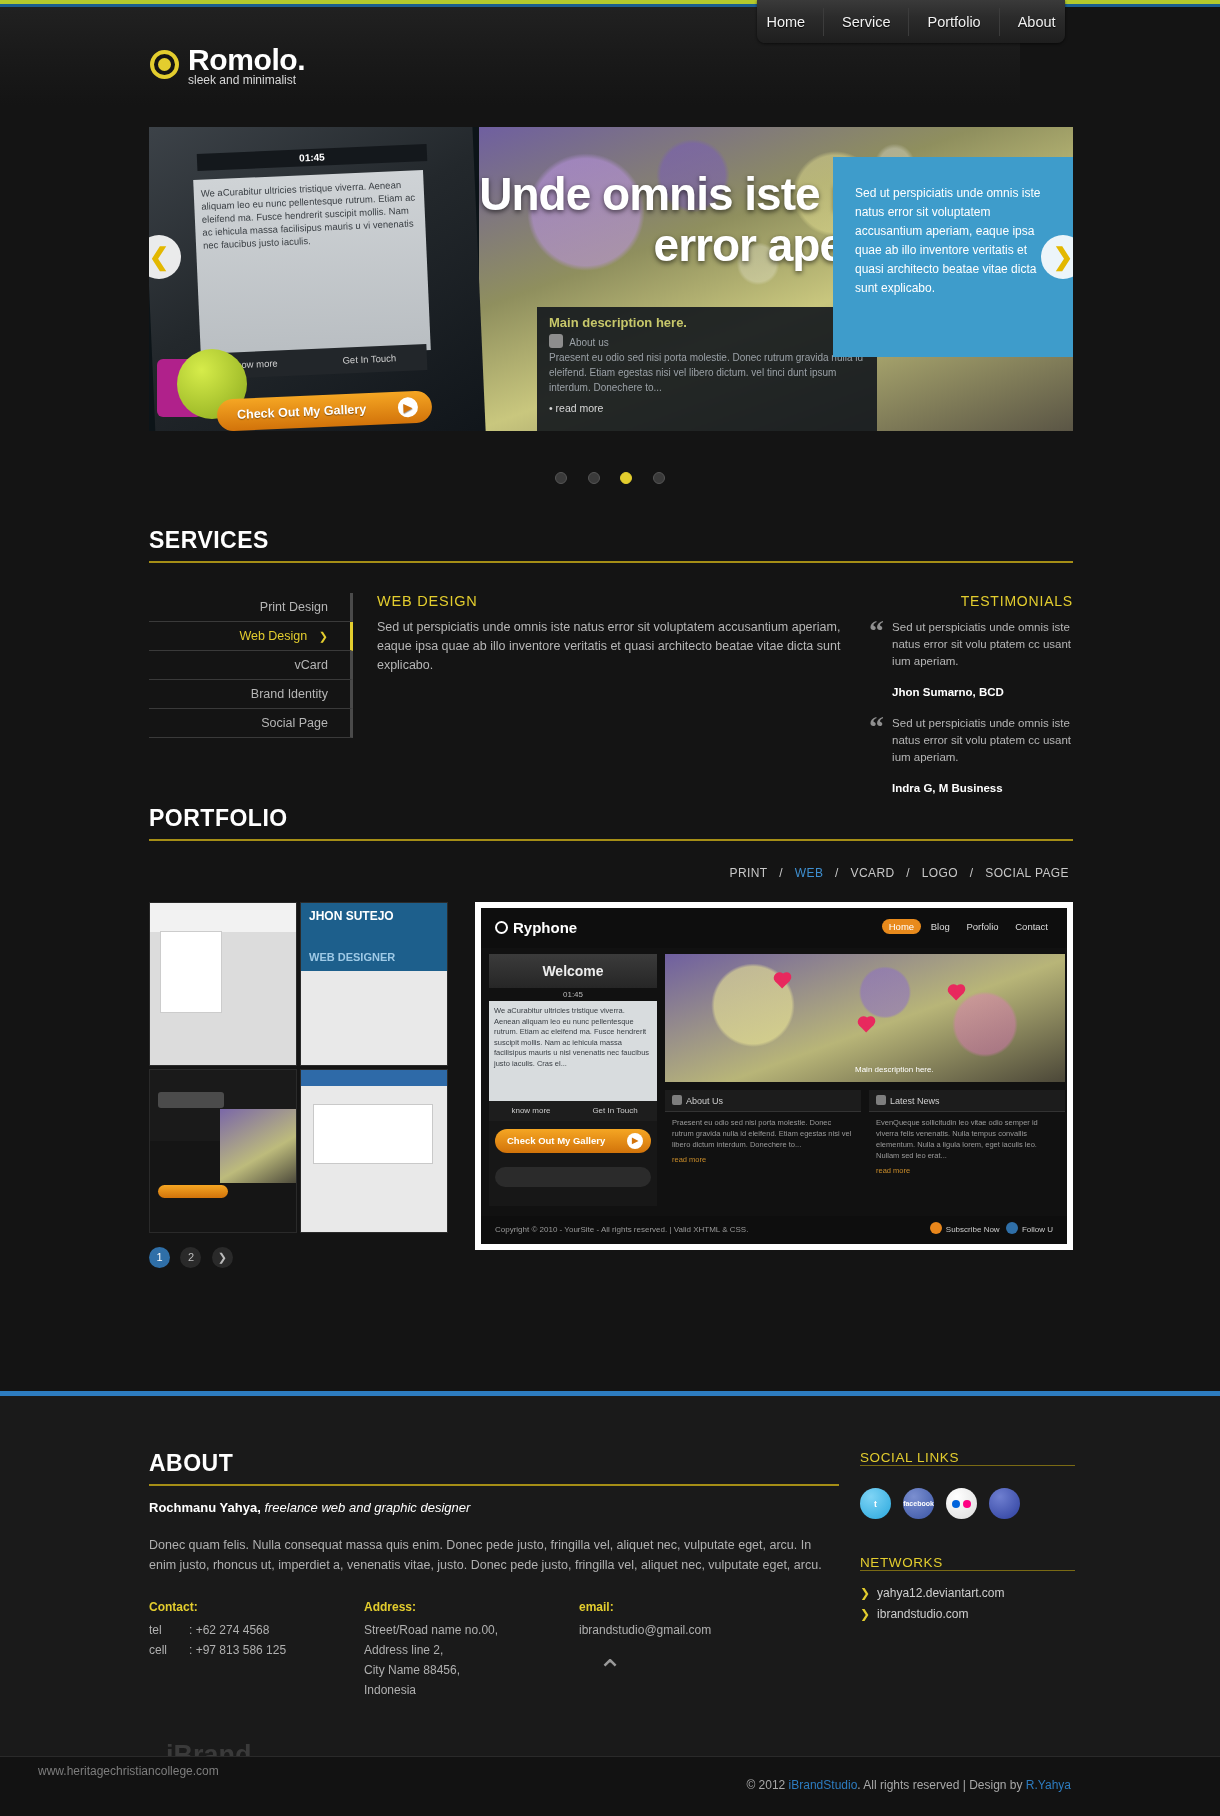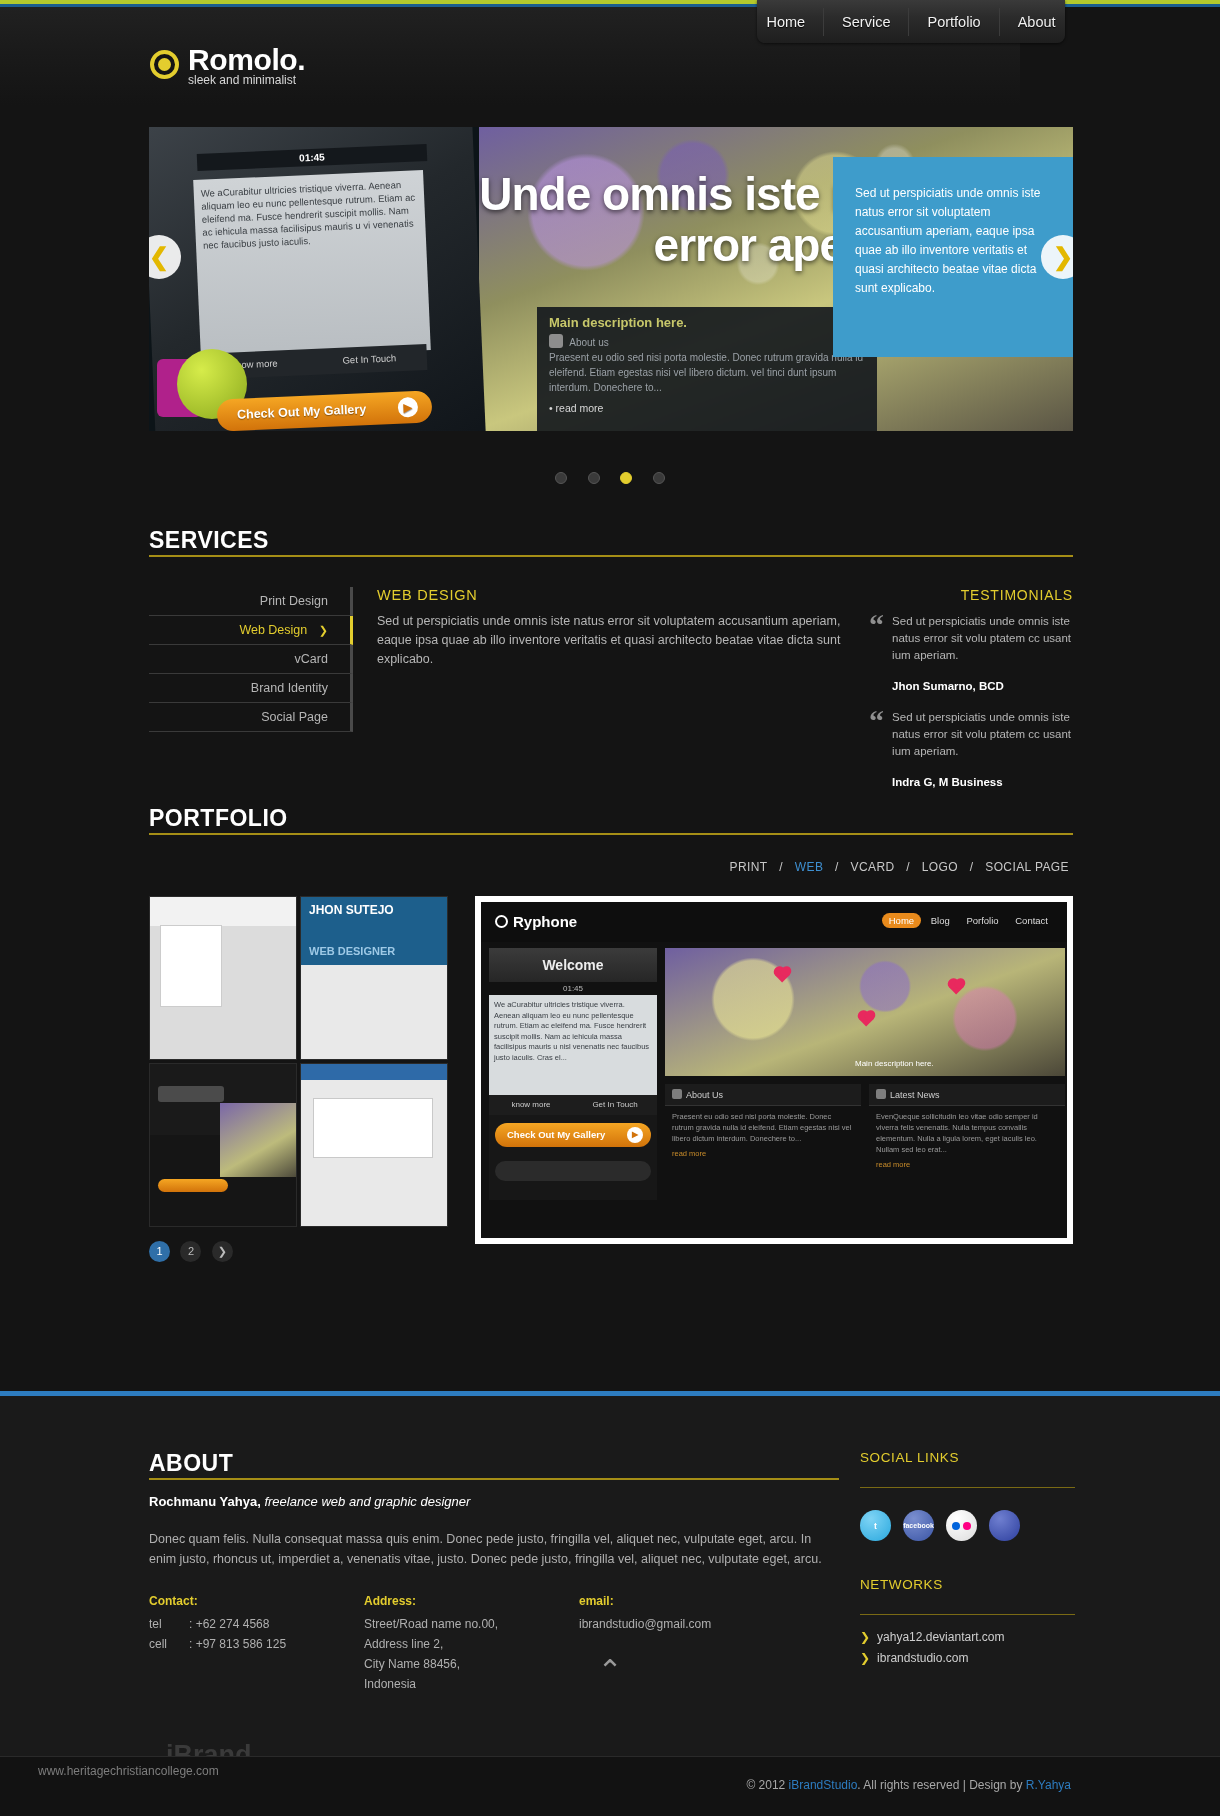--- a/index.html
+++ b/index.html
@@ -91,21 +91,21 @@
            text-align:center; line-height:44px; }
   .arrow-l { left:-12px; } .arrow-r { right:-12px; }
 
   .dots { position:absolute; top:470px; left:0; width:1220px; text-align:center; }
   .dots span { display:inline-block; width:12px; height:12px; border-radius:50%;
                background:#3a3a3a; margin:0 8px; border:1px solid #555;}
   .dots span.on { background:#e3cd2e; border-color:#e3cd2e;}
 
   
   .sec-title { font-size:23px; font-weight:bold; color:#fff; letter-spacing:.5px;
-               padding-bottom:1px; border-bottom:2px solid #a58e16; }
+               padding-bottom:7px; border-bottom:2px solid #a58e16; }
   .services { position:absolute; left:149px; top:527px; width:924px; }
   .svc-grid { display:flex; margin-top:30px; }
   .svc-list { width:210px; }
   .svc-item { text-align:right; font-size:12.5px; color:#b6b6b6; padding:7px 22px 7px 0;
               border-bottom:1px solid #3a3a3a; border-right:3px solid #4a4a4a; position:relative; }
   .svc-item.active { color:#e3cd2e; border-right-color:#e3cd2e; }
   .svc-item .chev { color:#e3cd2e; margin-left:8px; font-size:11px; }
   .svc-body { width:480px; margin-left:24px; }
   .svc-h { color:#e3cd2e; font-size:14.5px; letter-spacing:.8px; margin-bottom:9px; }
   .svc-p { font-size:12.5px; line-height:19px; color:#b6b6b6; }
@@ -190,21 +190,21 @@
             border-top:5px solid #2d7cc0; }
   .ftr-about { position:absolute; left:149px; top:54px; width:690px; }
   .ftr-name { color:#fff; font-size:13px; font-weight:bold; margin-top:14px; }
   .ftr-name i { font-weight:normal; }
   .ftr-p { font-size:12.5px; line-height:20px; color:#b0b0b0; margin-top:20px; }
   .ftr-cols { display:flex; margin-top:22px; font-size:12px; line-height:20px; color:#b0b0b0;}
   .ftr-col { width:215px; }
   .ftr-col .h { color:#e3cd2e; font-weight:bold; margin-bottom:3px; }
   .ftr-col .k { display:inline-block; width:40px; }
   .ftr-right { position:absolute; left:860px; top:54px; width:215px; }
-  .ftr-h2 { color:#e3cd2e; font-size:13.5px; letter-spacing:.6px; padding-bottom:22px; border-bottom:1px solid #7a6a14;}
+  .ftr-h2 { color:#e3cd2e; font-size:13.5px; letter-spacing:.6px; padding-bottom:0; border-bottom:1px solid #7a6a14;}
   .socials { display:flex; gap:12px; margin-top:22px; }
   .soc { width:31px; height:31px; border-radius:50%; display:flex; align-items:center; justify-content:center;
          font-size:9px; color:#fff; font-weight:bold; }
   .soc.tw { background:radial-gradient(circle at 35% 28%,#7fd4f5,#29a8de); }
   .soc.fb { background:radial-gradient(circle at 35% 28%,#7b8fd0,#3a55a5); font-size:7px;}
   .soc.fl { background:radial-gradient(circle at 35% 28%,#ffffff,#dcdcdc); }
   .soc.fl i { width:8px; height:8px; border-radius:50%; background:#0063dc; display:block; font-style:normal;}
   .soc.fl i+i { background:#ff0084; margin-left:3px;}
   .soc.ms { background:radial-gradient(circle at 35% 28%,#6f7fd0,#2d3f9e); }
   .ftr-h2.net { margin-top:36px; }
@@ -404,20 +404,27 @@
         <div class="bigcols">
           <div class="bigcol">
             <div class="bigcol-h"><i></i><span>About Us</span></div>
             <div class="bigcol-p"><span>Praesent eu odio sed nisi porta molestie. Donec rutrum gravida nulla id eleifend. Etiam egestas nisi vel libero dictum interdum. Donechere to...</span><span class="rm">read more</span></div>
           </div>
           <div class="bigcol">
             <div class="bigcol-h"><i></i><span>Latest News</span></div>
             <div class="bigcol-p"><span>EvenQueque sollicitudin leo vitae odio semper id viverra felis venenatis. Nulla tempus convallis elementum. Nulla a ligula lorem, eget iaculis leo. Nullam sed leo erat...</span><span class="rm">read more</span></div>
           </div>
         </div>
+        <div class="bigfoot">
+          <span>Copyright © 2010 - YourSite - All rights reserved. | Valid XHTML &amp; CSS.</span>
+          <span class="right">
+            <i></i><span>Subscribe Now</span>
+            <i class="b"></i><span>Follow U</span>
+          </span>
+        </div>
       </div>
     </div>
   </div>
 
   <div class="footer">
     <div class="ftr-about">
       <div class="sec-title">ABOUT</div>
       <div class="ftr-name">
         <span>Rochmanu Yahya,</span>
         <i>freelance web and graphic designer</i>

